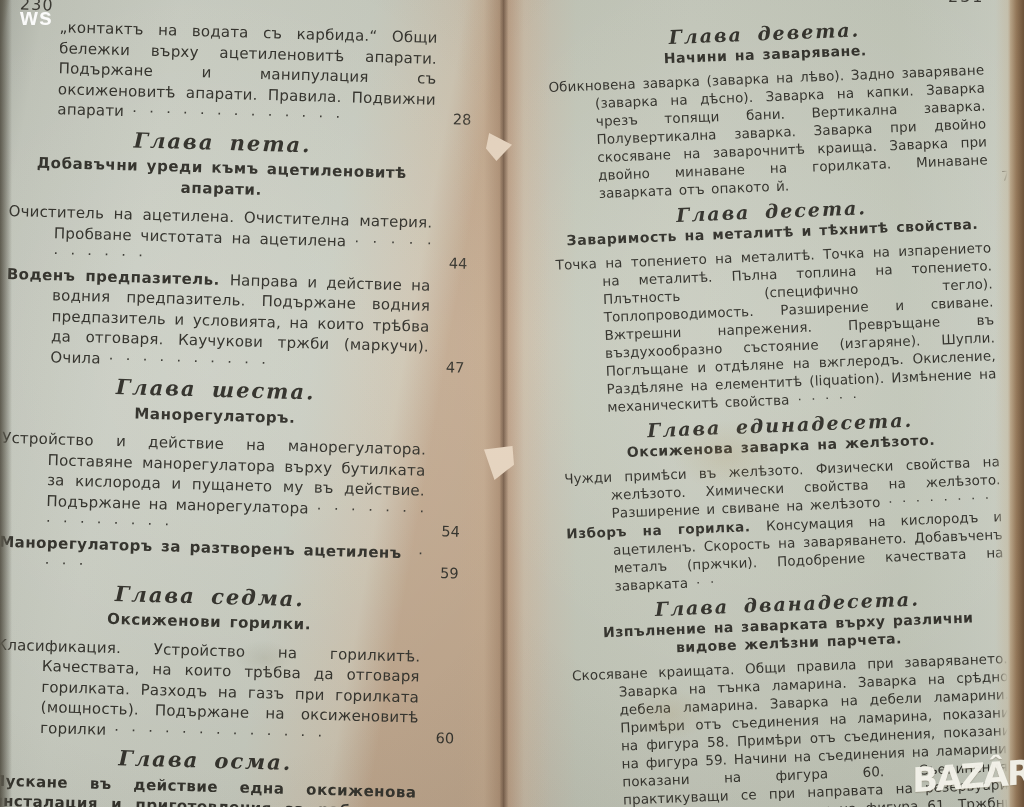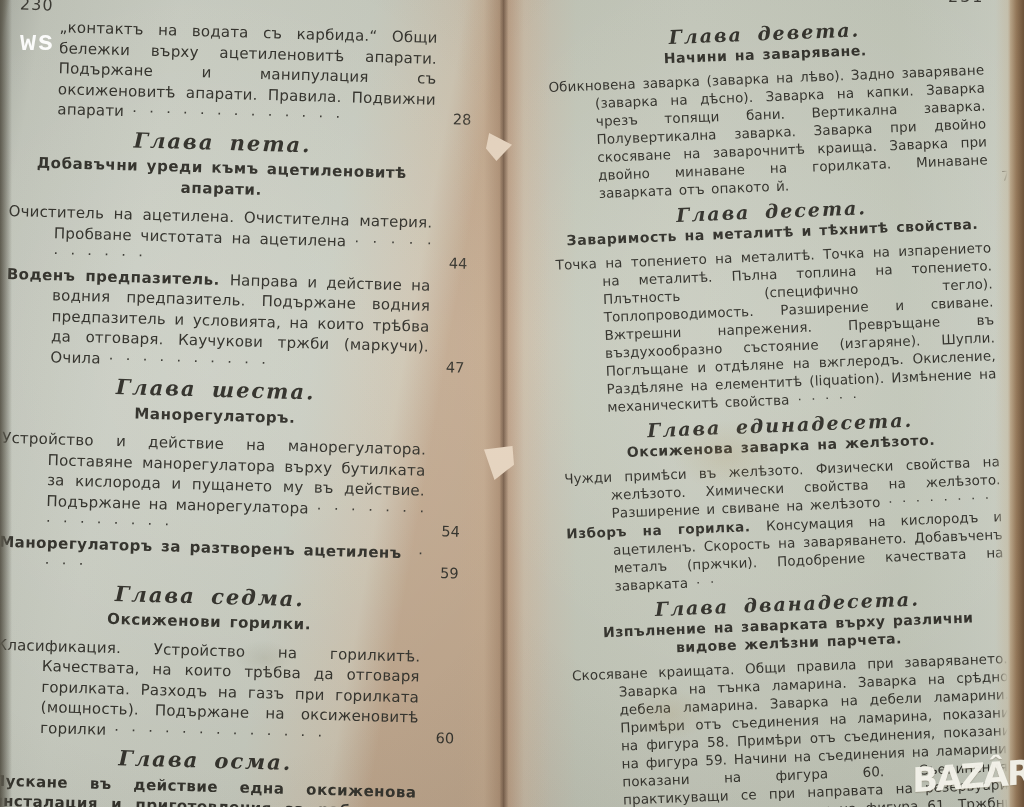--- a/index.html
+++ b/index.html
@@ -98,22 +98,22 @@
   }
   .page-right .t-title{font-size:14px;margin:0 0 6px;}
   
   .t-title_block{
     font-weight:bold;text-align:justify;font-size:15px;letter-spacing:.5px;
     margin:2px 0 8px;padding-left:0;text-indent:0;
   }
   .page-right .t-title_block{font-size:14px;text-align:center;margin:0 0 6px;}
   
   .wm-ws{
-    position:absolute;left:20px;top:28px;
-    font-family:Liberation Mono, monospace;font-weight:bold;font-size:27px;
+    position:absolute;left:20px;top:4px;
+    font-family:Liberation Sans, sans-serif;font-weight:bold;font-size:23px;
     color:rgba(255,255,255,.93);letter-spacing:1px;
   }
   .wm-bazar{
     position:absolute;left:912px;top:756px;
     font-family:"DejaVu Sans",sans-serif;font-weight:bold;font-size:34px;
     color:rgba(244,242,234,.96);letter-spacing:-2px;
     transform:rotate(-4deg) skewX(-4deg);
     text-shadow:0 1px 1px rgba(120,110,90,.4);
   }
 </style>

